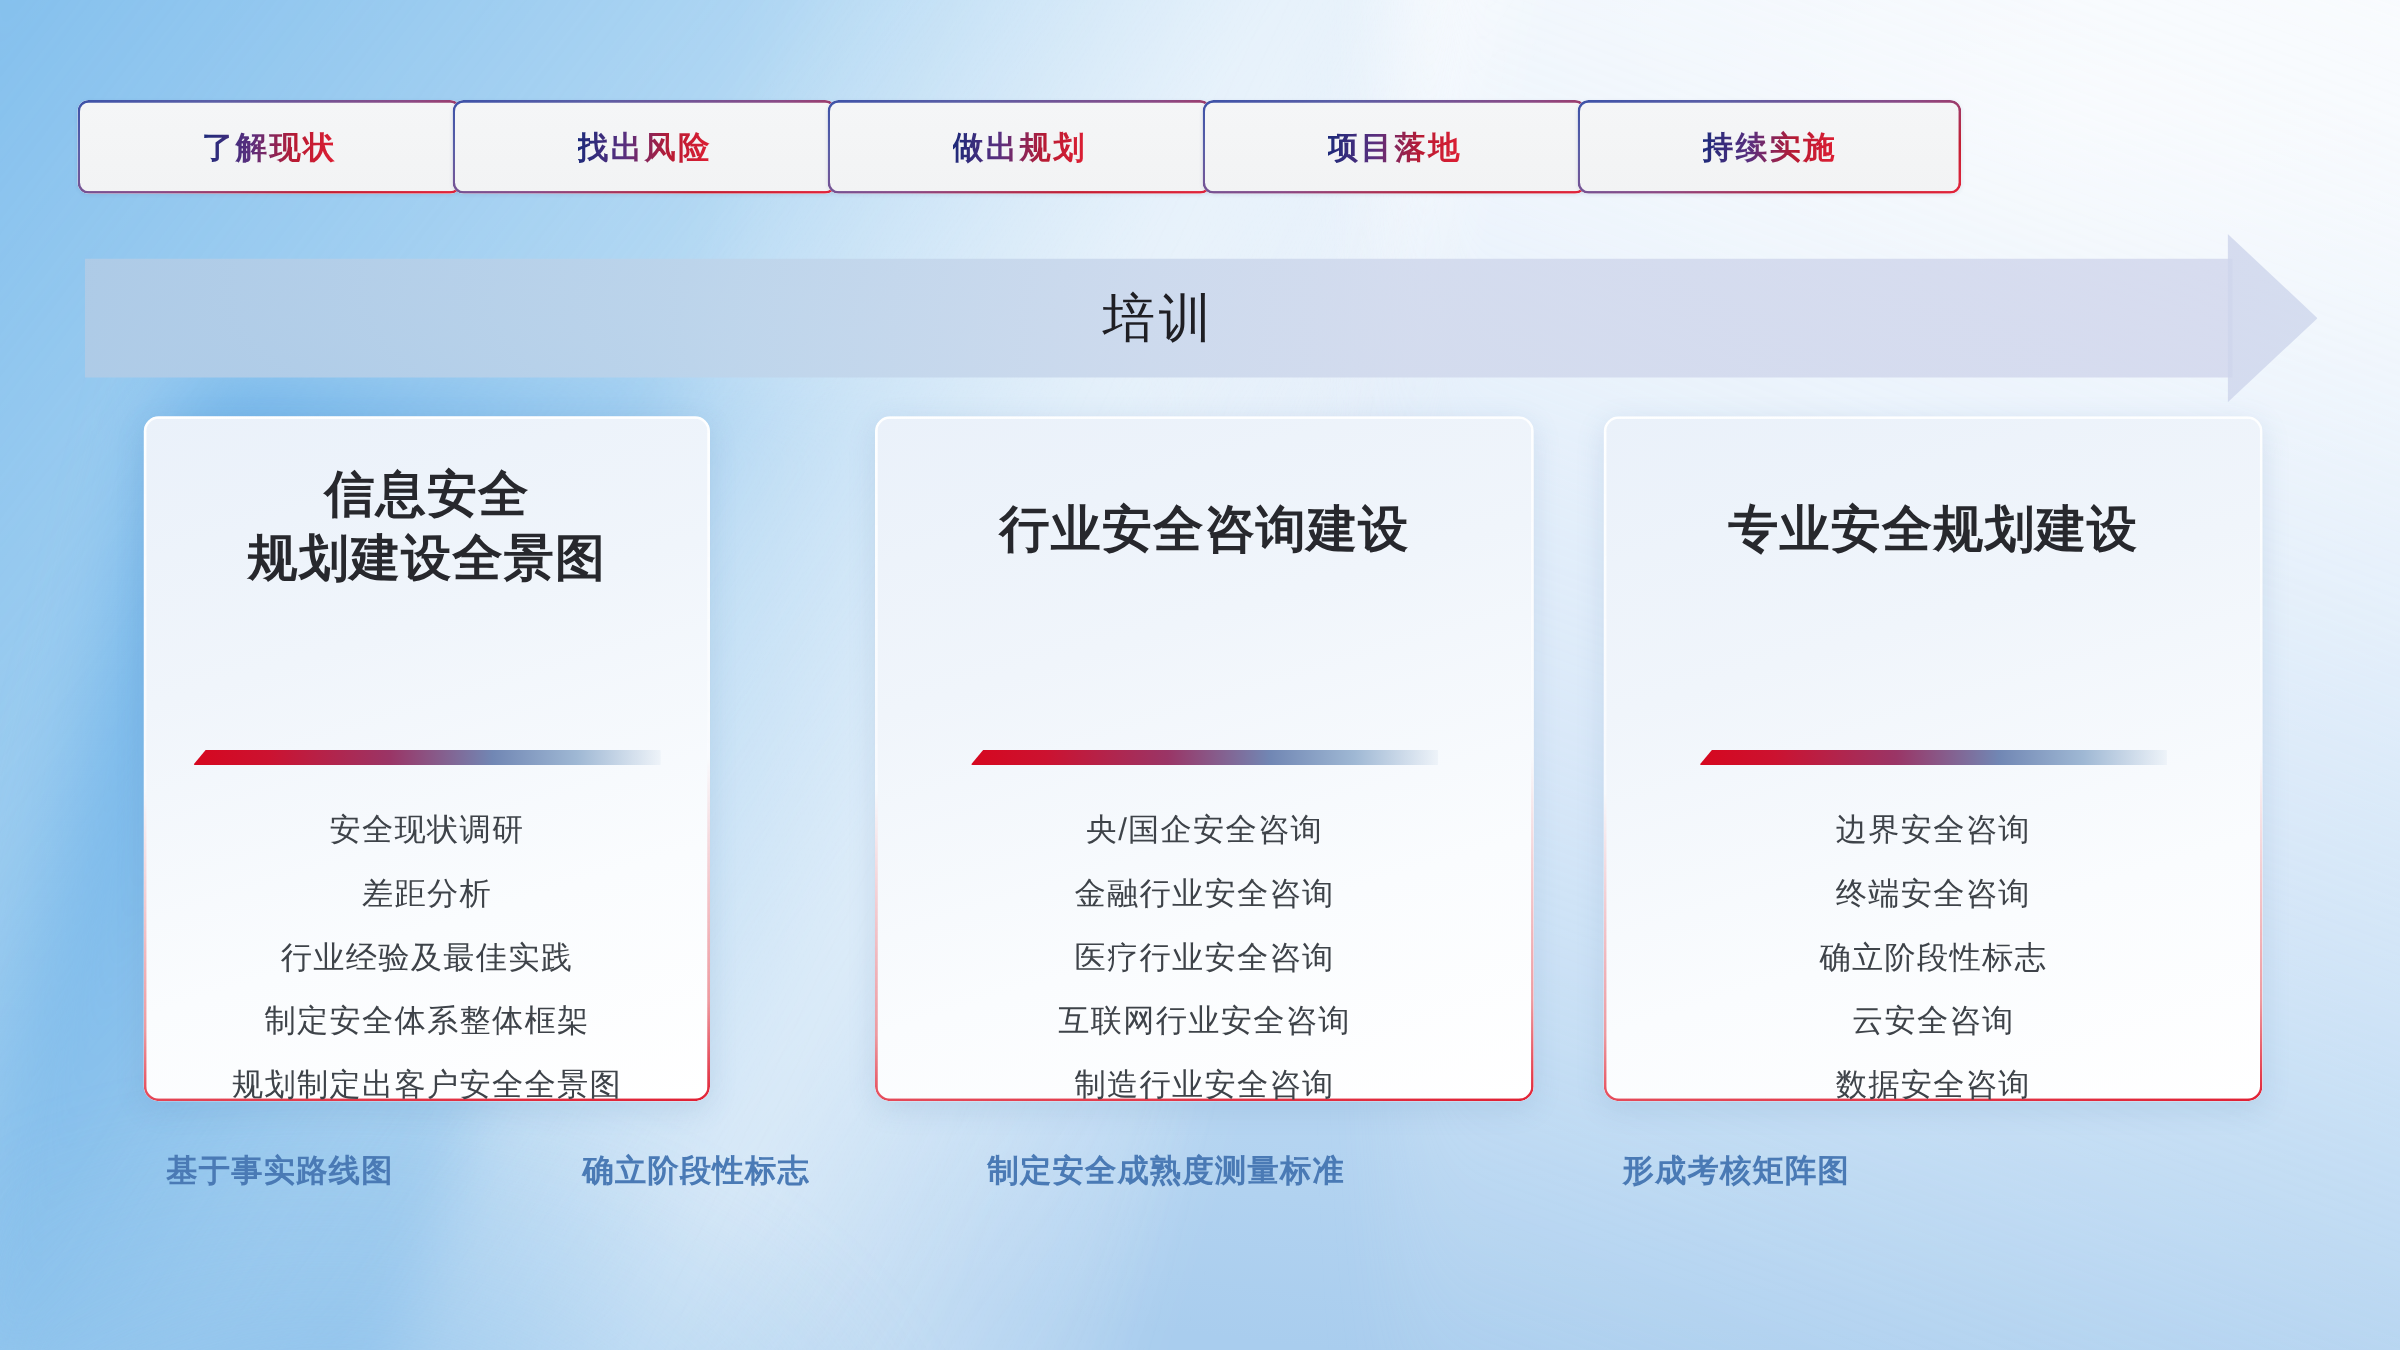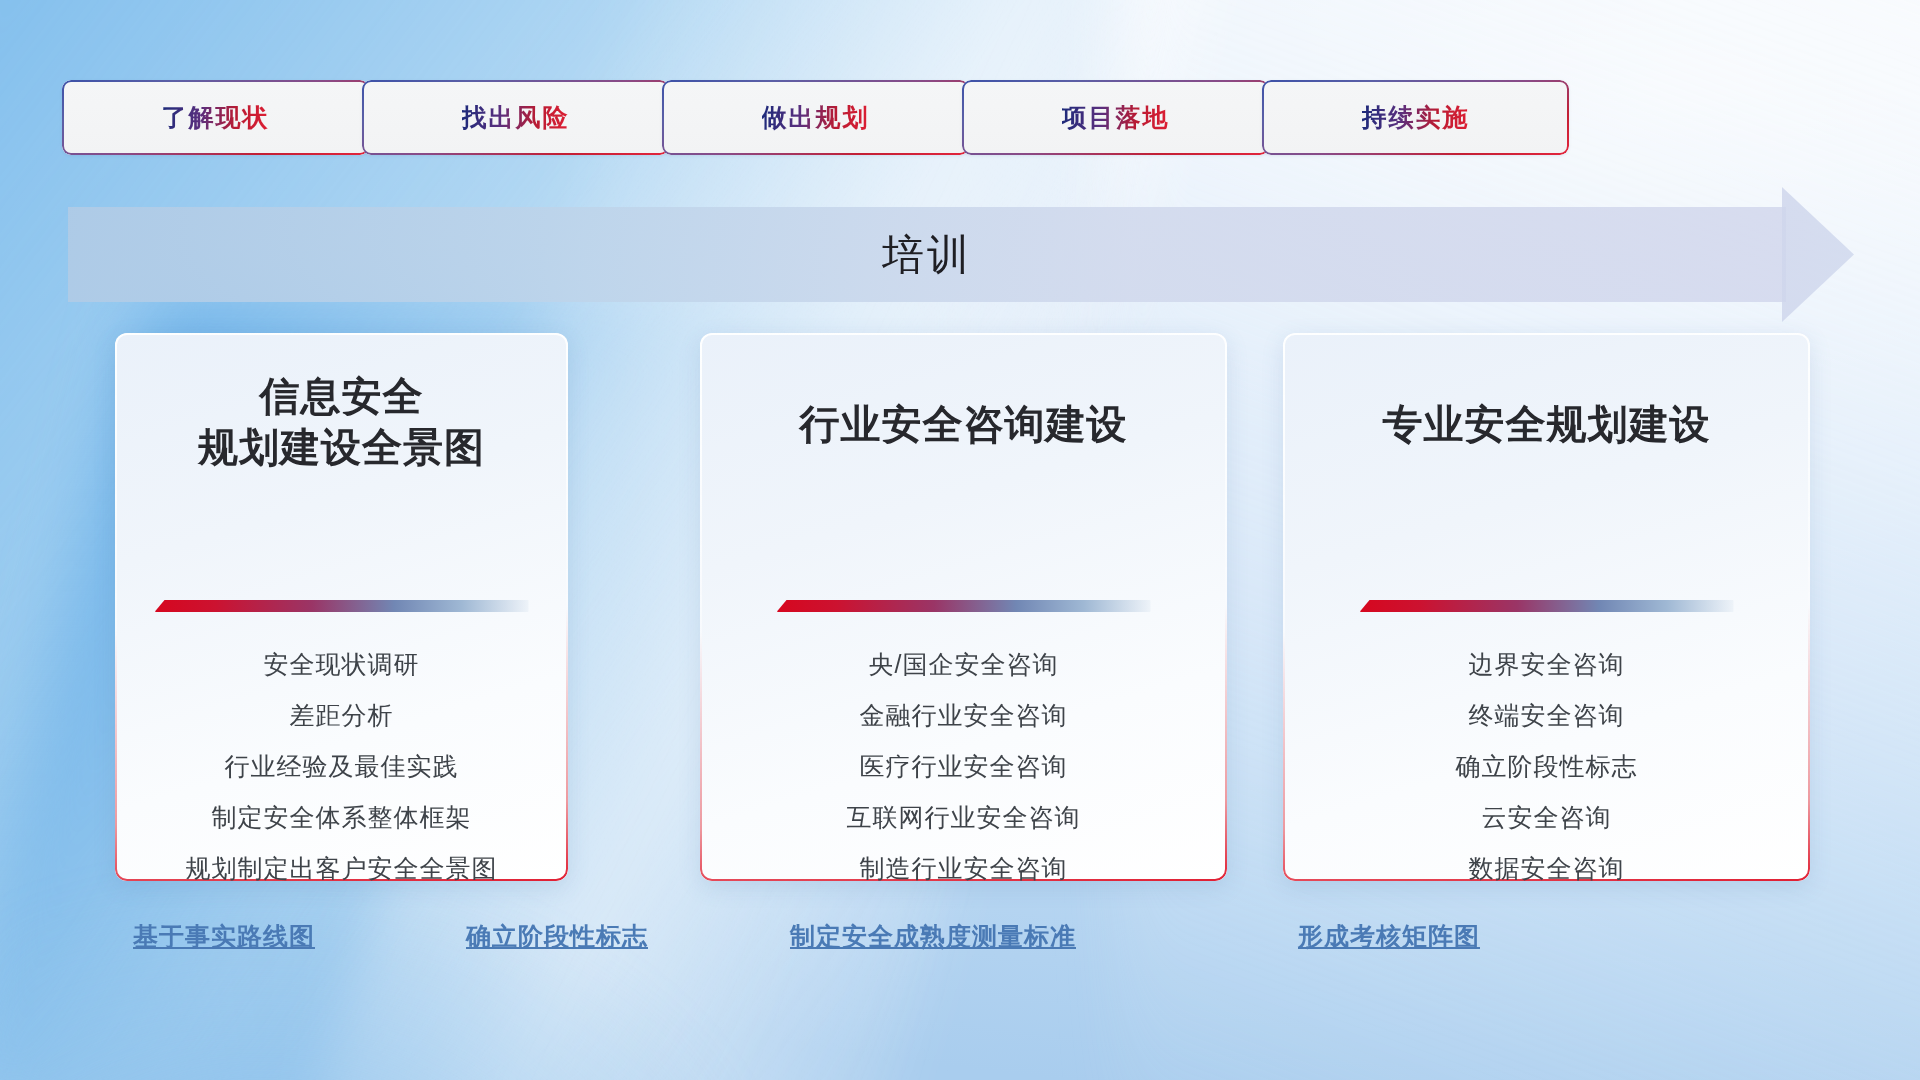--- a/index.html
+++ b/index.html
@@ -121,21 +121,20 @@
   }
   .card-list { width:100%; margin-top:40px; display:flex; flex-direction:column; align-items:center; }
   .card-list-item { font-size:25px; color:#3e4349; line-height:1; margin-bottom:26px; letter-spacing:1px; }
   .card-list-item:last-child { margin-bottom:0; }
 
   
   .caption {
     position:absolute; top:920px;
     font-size:25px; font-weight:700; color:#4a7ab5; letter-spacing:1px;
     white-space:nowrap;
-    text-decoration:underline;
   }
 </style>
 </head>
 <body>
 
 <div id="bg">
   <div class="bg-base"></div>
   <div class="bg-sweep1"></div>
   <div class="bg-sweep2"></div>
   <div class="bg-sweep3"></div>

